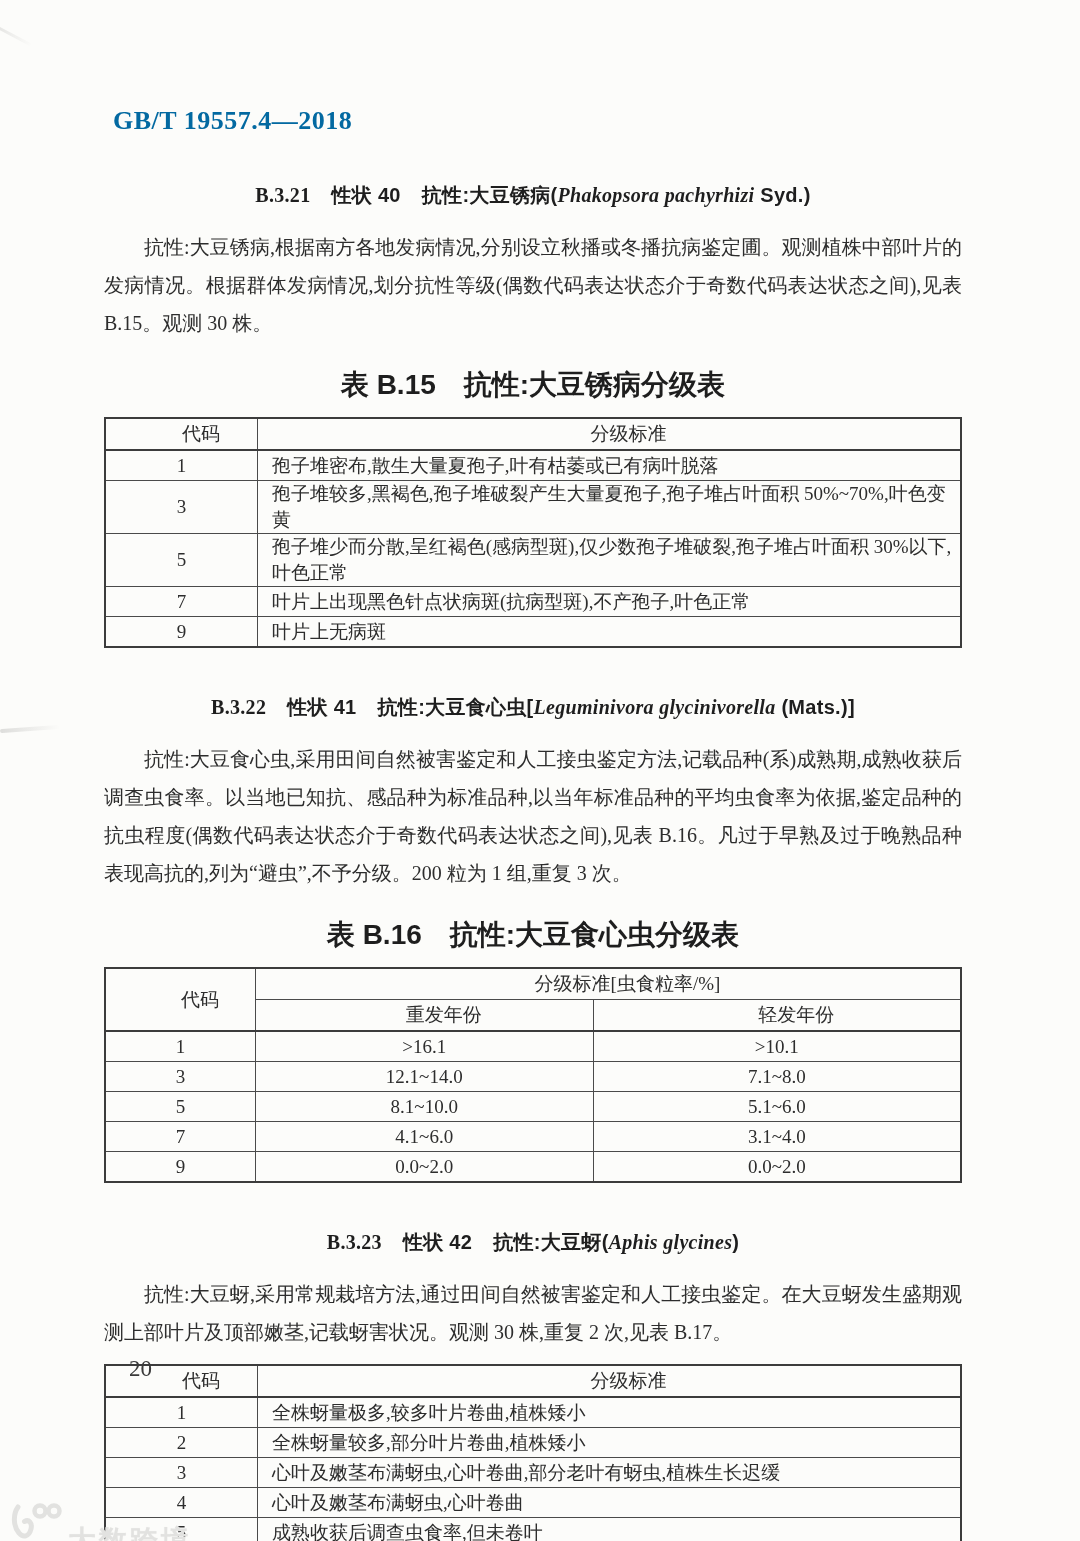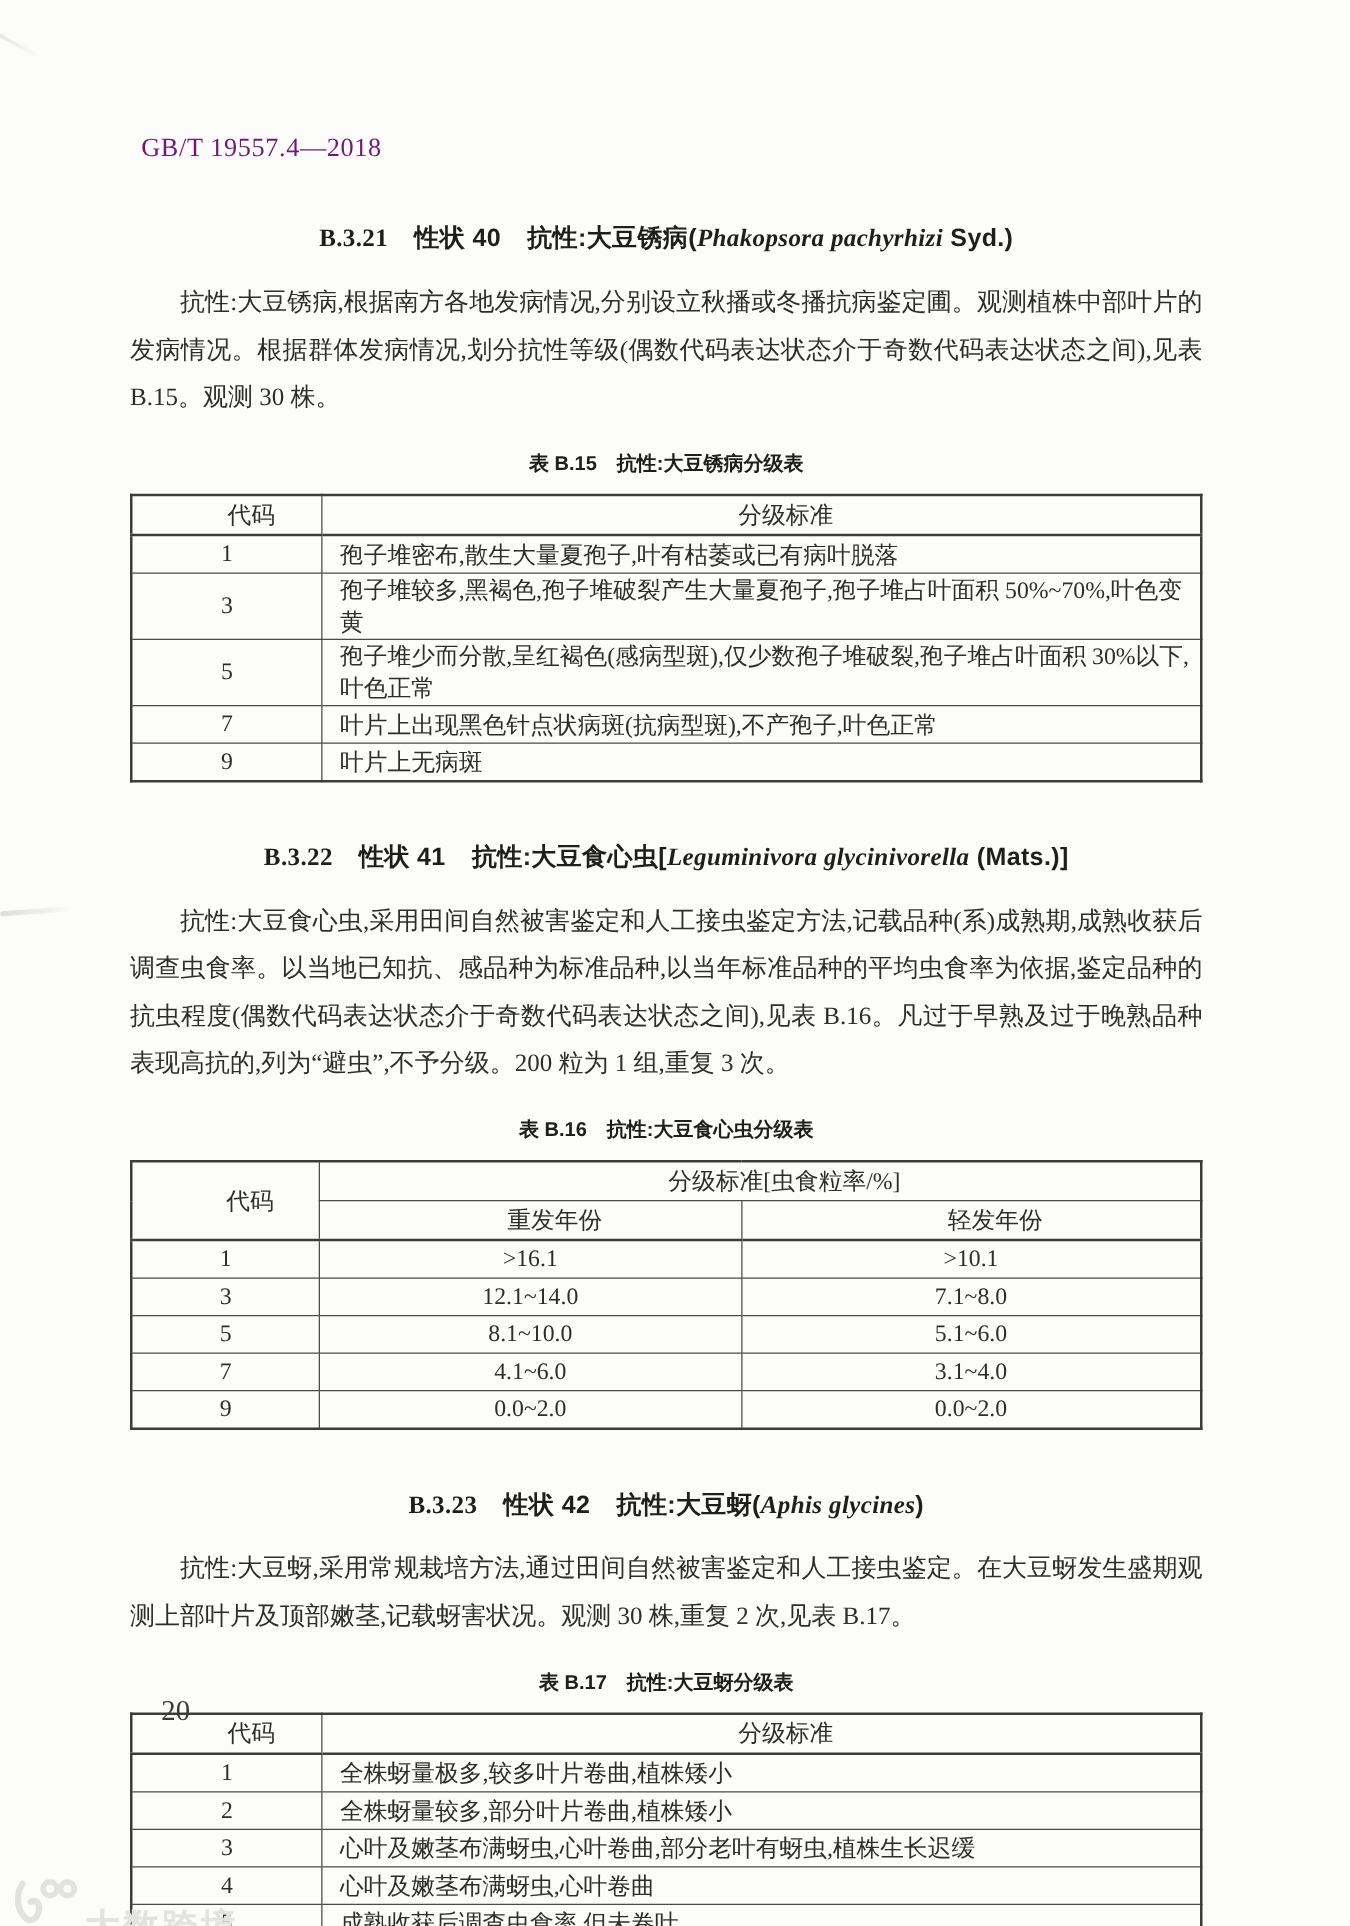--- a/index.html
+++ b/index.html
@@ -16,24 +16,24 @@
   .content {
     position:absolute;
     left:104px; top:0;
     width:858px;
   }
 
   
   .doc-header {
     padding-top:106px;
     margin-left:9px;
-    font-size:21px;
-    font-weight:normal;
+    font-size:26px;
+    font-weight:bold;
     letter-spacing:0.5px;
-    color:#701a75;
+    color:#0369a1;
   }
 
   
   .sec-h {
     margin:46px 0 0 0;
     font-size:20px;
     font-weight:bold;
     font-family:"Liberation Sans", sans-serif;
     color:#1e1e1e;
     letter-spacing:0.3px;
@@ -54,21 +54,21 @@
     line-height:38px;
     text-align:justify;
     text-indent:2em;
     color:#2d2d2d;
   }
 
   
   .tbl-title {
     margin:24px 0 0 0;
     text-align:center;
-    font-size:16px;
+    font-size:28px;
     font-weight:bold;
     font-family:"Liberation Sans", sans-serif;
     color:#1e1e1e;
   }
   .tbl-title .tgap { display:inline-block; width:1em; }
 
   
   table.std {
     margin-top:13px;
     width:100%;
@@ -230,21 +230,20 @@
             <td>0.0~2.0</td>
             <td>0.0~2.0</td>
           </tr>
         </tbody>
     </table>
 
     <h2 class="sec-h"><span class="hnum">B.3.23</span><span class="htrait">性状 42</span><span class="htitle"><span>抗性:大豆蚜(</span><span class="latin">Aphis glycines</span><span>)</span></span></h2>
 
     <p class="para">抗性:大豆蚜,采用常规栽培方法,通过田间自然被害鉴定和人工接虫鉴定。在大豆蚜发生盛期观测上部叶片及顶部嫩茎,记载蚜害状况。观测 30 株,重复 2 次,见表 B.17。</p>
 
-    <div class="tbl-title"><span>表 B.17</span><span class="tgap"></span><span>抗性:大豆蚜分级表</span></div>
 
     <table class="std two-col">
       <thead>
         <tr>
           <th class="code-col">代码</th>
           <th>分级标准</th>
         </tr>
       </thead>
       <tbody>
           <tr>

